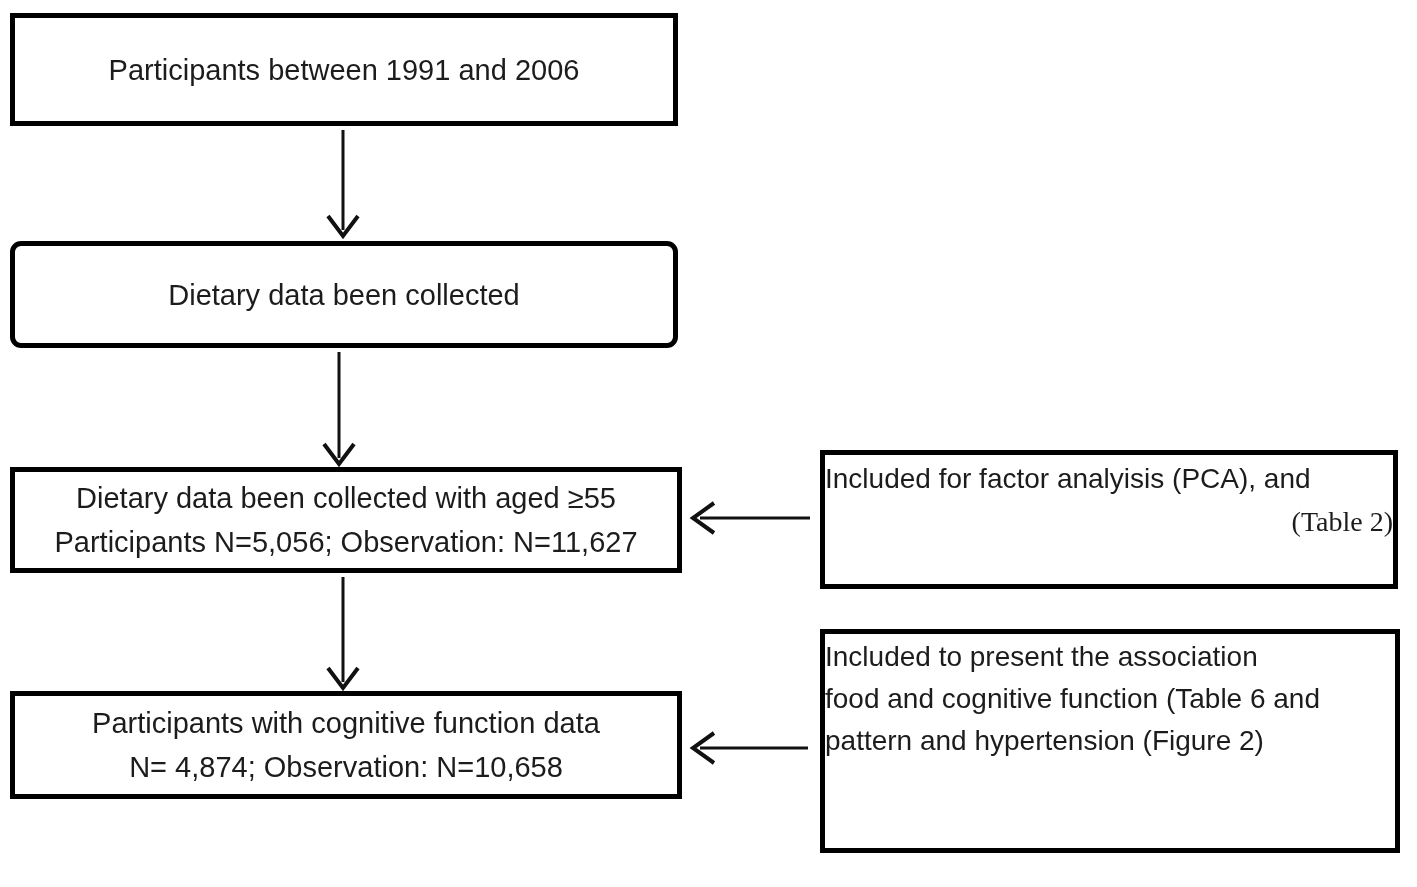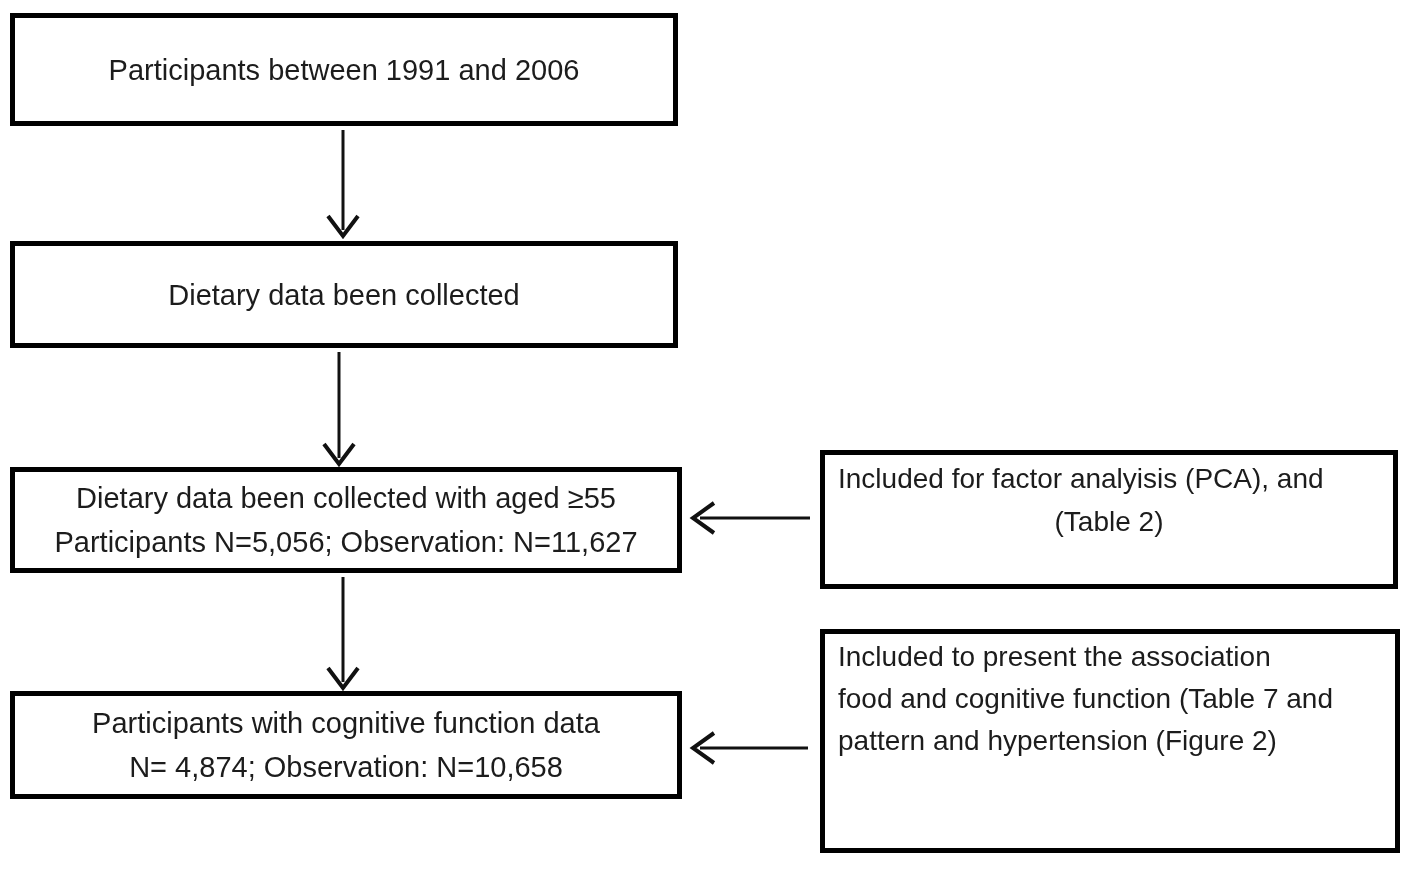--- a/index.html
+++ b/index.html
@@ -34,27 +34,27 @@
     flex-direction:column;
     justify-content:center;
     align-items:center;
     text-align:center;
     font-size:29px;
     line-height:44px;
   }
   .side-box{
     font-size:28px;
     line-height:43px;
-    padding:2px 13px;
+    padding:2px 0;
   }
   .line{white-space:nowrap;}
-  .line.centered{text-align:center;}
+  .line.centered{text-align:right;font-family:Liberation Serif, serif;}
   
   #box1{left:10px;  top:13px;  width:668px; height:113px;}
-  #box2{left:10px;  top:241px; width:668px; height:107px;}
+  #box2{left:10px;  top:241px; width:668px; height:107px;border-radius:11px;}
   #box3{left:10px;  top:467px; width:672px; height:106px;}
   #box4{left:10px;  top:691px; width:672px; height:108px;align-items:center;}
   #side1{left:820px; top:450px; width:578px; height:139px;}
   #side2{left:820px; top:629px; width:580px; height:224px; line-height:42px;}
 </style>
 </head>
 <body>
 
 <div class="canvas">
 
@@ -104,17 +104,17 @@
     <div class="line">N= 4,874; Observation: N=10,658</div>
   </div>
 
   <div class="box side-box" id="side1">
     <div class="line">Included for factor analyisis (PCA), and</div>
     <div class="line centered">(Table 2)</div>
   </div>
 
   <div class="box side-box" id="side2">
     <div class="line">Included to present the association</div>
-    <div class="line">food and cognitive function (Table 7 and</div>
+    <div class="line">food and cognitive function (Table 6 and</div>
     <div class="line">pattern and hypertension (Figure 2)</div>
   </div>
 
 </div>
 
 </body></html>

